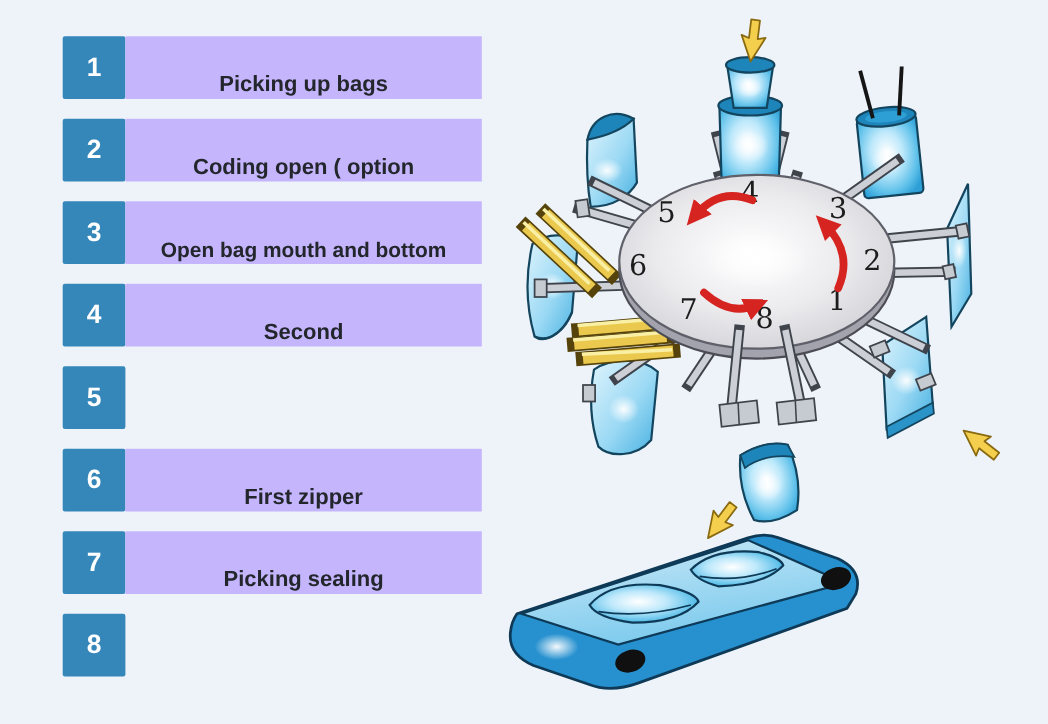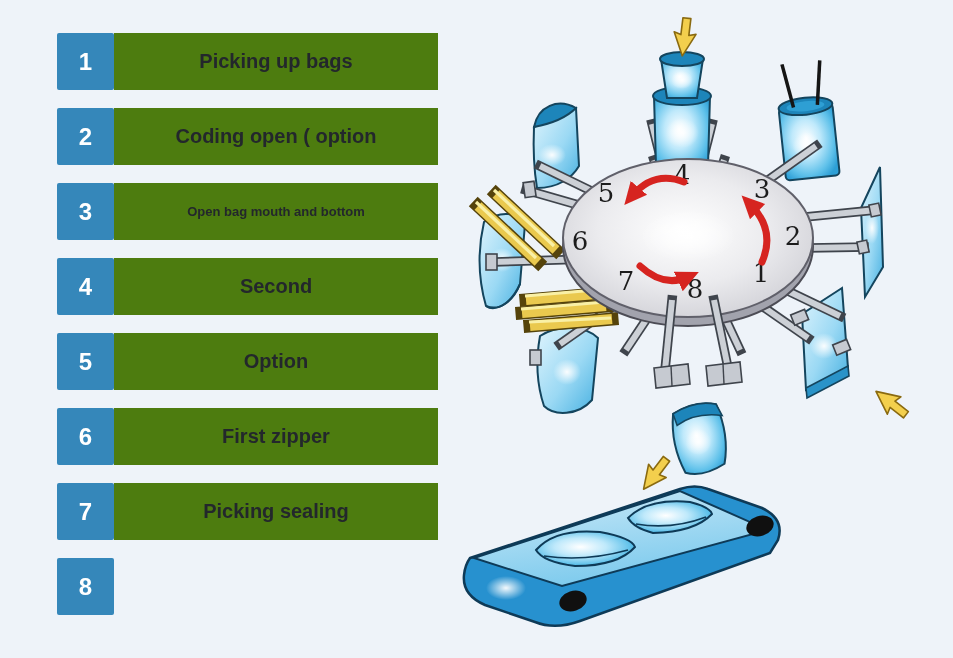--- a/index.html
+++ b/index.html
@@ -13,25 +13,25 @@
     position:absolute;left:57px;top:33px;width:381px;
     display:flex;flex-direction:column;gap:18px;
   }
   .row{display:flex;height:57px;}
   .badge{
     width:57px;min-width:57px;background:#3587ba;color:#ffffff;
     display:flex;align-items:center;justify-content:center;
     font-size:24px;font-weight:600;border-radius:2px;
   }
   .label-box{
-    flex:1;background:#4d7c0f;color:#23272c;
-    display:flex;flex-direction:column;align-items:center;justify-content:center;
+    flex:1;background:#c4b5fd;color:#23272c;
+    display:flex;flex-direction:column;align-items:center;justify-content:flex-end;
     font-size:20px;font-weight:600;text-align:center;line-height:1.18;
   }
-  .row.two-line .label-box{font-size:13px;}
+  .row.two-line .label-box{font-size:19px;}
   
   .diagram{position:absolute;left:440px;top:0;width:513px;height:658px;}
   .sp-o{stroke:#3f444c;stroke-width:9.5;stroke-linecap:square;}
   .sp-i{stroke:#ccd0d6;stroke-width:6;stroke-linecap:butt;}
   .stick-o{stroke:#55430b;stroke-width:13;stroke-linecap:square;}
   .stick-f{stroke:#eac94e;stroke-width:10;stroke-linecap:butt;}
   .stick-h{stroke:#f9f0a6;stroke-width:3.2;stroke-linecap:butt;}
   .clamp{fill:#c6cad1;stroke:#3f444c;stroke-width:1.6;}
   .bagline{fill:none;stroke:#14455e;stroke-width:2;}
   .tnum{font-family:"DejaVu Serif","Liberation Serif",serif;font-size:26px;fill:#1c1c1c;text-anchor:middle;}
@@ -66,23 +66,20 @@
 
   <div class="row">
     <div class="badge">4</div>
     <div class="label-box">
         <span>Second</span>
       </div>
   </div>
 
   <div class="row">
     <div class="badge">5</div>
-    <div class="label-box">
-        <span>Option</span>
-      </div>
   </div>
 
   <div class="row">
     <div class="badge">6</div>
     <div class="label-box">
         <span>First zipper</span>
       </div>
   </div>
 
   <div class="row">

